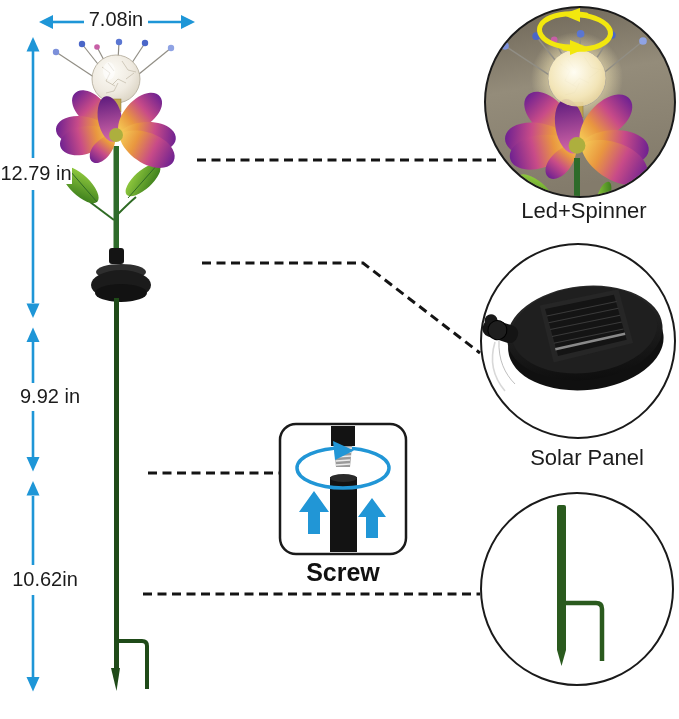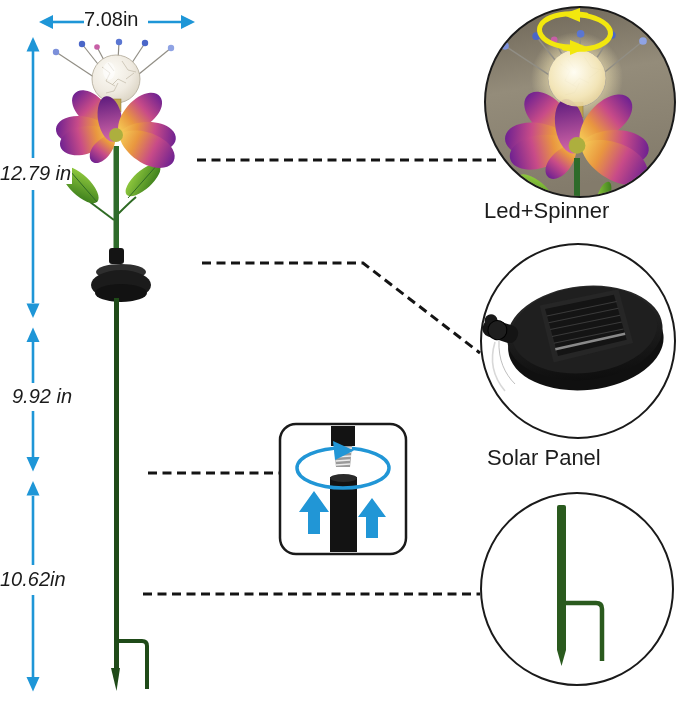--- a/index.html
+++ b/index.html
@@ -1,22 +1,22 @@
 <!DOCTYPE html>
 <html><head>
 <meta charset="utf-8">
 <style>
   html,body{margin:0;padding:0;background:#fff;}
   #stage{
     position:relative;width:679px;height:719px;background:#ffffff;overflow:hidden;
     font-family:"Liberation Sans",sans-serif;
   }
   #art{position:absolute;left:0;top:0;}
-  .lbl{position:absolute;color:#1b1b1b;line-height:1.1;text-align:left;}
-  .dim{font-size:20px;background:#ffffff;font-style:italic;}
+  .lbl{position:absolute;color:#1b1b1b;line-height:1.1;text-align:center;}
+  .dim{font-size:20px;background:#ffffff;}
   .dim-top{font-size:20px;background:transparent;}
   .callout{font-size:22px;color:#1c1c1c;}
   .screw-lbl{font-size:25px;font-weight:bold;color:#111;}
 </style>
 </head>
 <body>
 
 <div id="stage">
 
 <svg id="art" width="679" height="719" viewBox="0 0 679 719" xmlns="http://www.w3.org/2000/svg">
@@ -234,21 +234,22 @@
     <path d="M566,603 H596 Q602,603 602,609 V661" stroke="#2A5A1E" stroke-width="4.5" fill="none"></path>
   </g>
 </svg>
 
 <div class="lbl dim-top" style="left:84px;top:8px;width:64px;">7.08in</div>
 
 <div class="lbl dim" style="left:0px;top:162px;width:72px;">12.79 in</div>
 
 <div class="lbl dim" style="left:4px;top:385px;width:76px;margin-left:8px;">9.92 in</div>
 
-<div class="lbl dim" style="left:0px;top:568px;width:74px;">10.62in</div>
+<div class="lbl dim" style="left:8px;top:568px;width:74px;">10.62in</div>
 
 <div class="lbl callout" style="left:484px;top:199px;width:200px;">Led+Spinner</div>
 
 <div class="lbl callout" style="left:487px;top:446px;width:200px;">Solar Panel</div>
 
+<div class="lbl screw-lbl" style="left:280px;top:559px;width:126px;">Screw</div>
 
 
 </div>
 
 </body></html>

